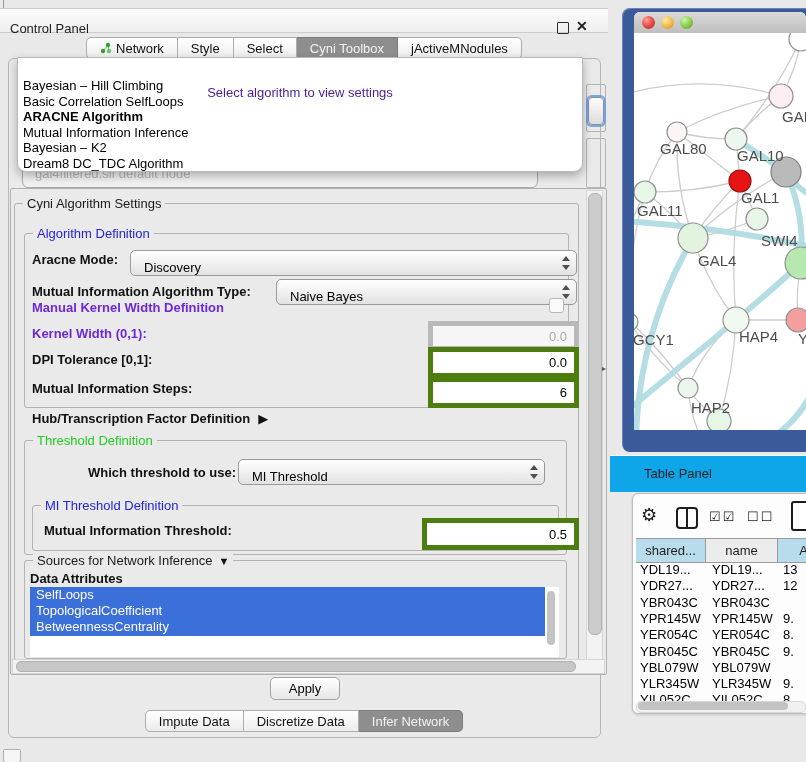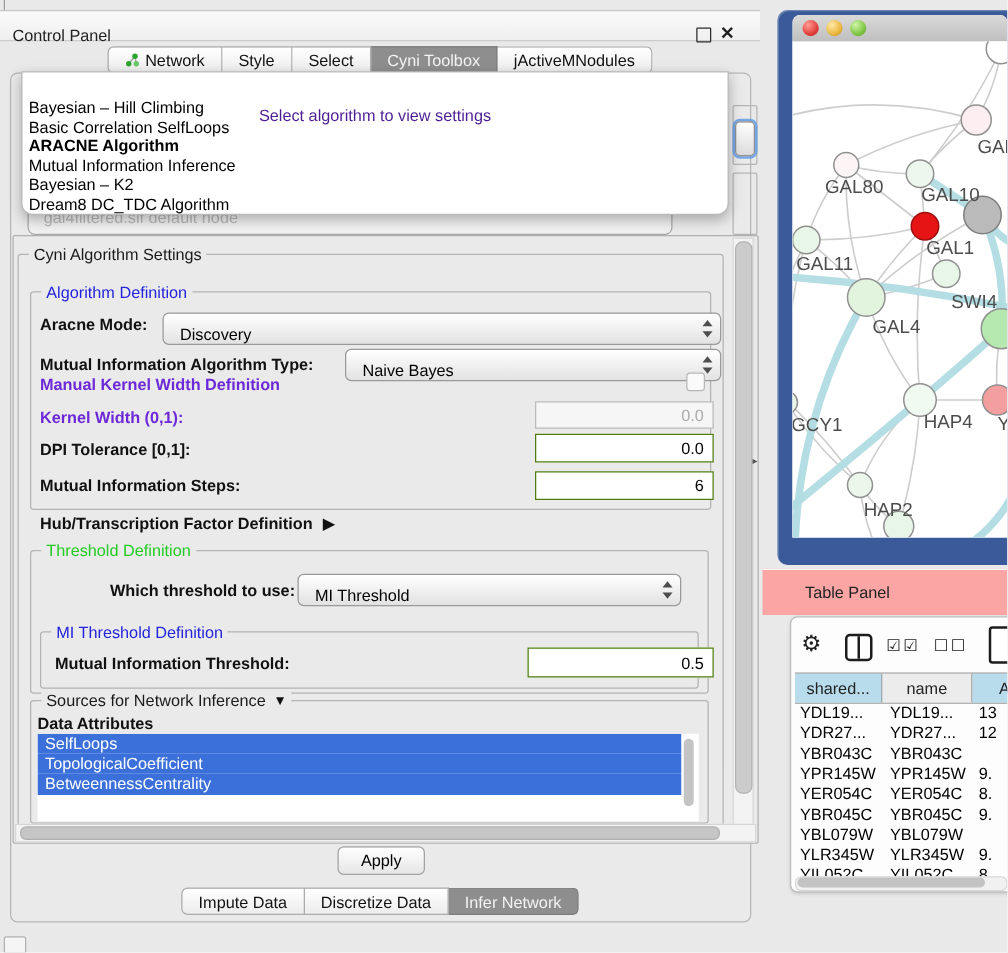--- a/index.html
+++ b/index.html
@@ -66,21 +66,21 @@
   .combo{height:24px;border:1px solid #9a9a9a;border-radius:5px;background:linear-gradient(#ffffff,#e2e2e2);
          display:flex;align-items:flex-end;padding-left:13px;font-size:13px;color:#000;}
   .stepper{position:absolute;right:5px;top:5px;width:11px;height:14px;display:flex;flex-direction:column;
            align-items:center;justify-content:space-between;}
   .tri-up{width:0;height:0;border-left:4px solid transparent;border-right:4px solid transparent;border-bottom:5px solid #4e4e4e;}
   .tri-dn{width:0;height:0;border-left:4px solid transparent;border-right:4px solid transparent;border-top:5px solid #4e4e4e;}
   #combo-aracne{left:130px;top:250px;width:432px;}
   #combo-mitype{left:276px;top:279px;width:286px;}
   #combo-which{left:238px;top:459px;width:292px;}
 
-  .field{border:1px solid #4d7c0f;background:#fff;font-size:13px;color:#000;display:flex;align-items:center;
+  .field{border:5px solid #4d7c0f;background:#fff;font-size:13px;color:#000;display:flex;align-items:center;
          justify-content:flex-end;padding-right:7px;}
   .field.dis{border-color:#b9b9b9;background:#f6f6f6;color:#ababab;}
   #field-kernelwidth{left:428px;top:321px;width:134px;height:20px;}
   #field-dpi{left:428px;top:347px;width:134px;height:21px;}
   #field-steps{left:428px;top:377px;width:134px;height:21px;}
   #field-mithr{left:422px;top:518px;width:140px;height:22px;}
   #cb-manualkernel{left:549px;top:298px;width:13px;height:13px;border:1px solid #b7b7b7;border-radius:3px;background:#fafafa;}
 
   #hub-row{left:32px;top:411px;display:flex;align-items:center;gap:8px;}
   .arrow-right{font-size:13px;color:#111;}
@@ -106,21 +106,21 @@
   #blue-frame{left:622px;top:8px;width:184px;height:444px;background:#3a5a99;border-radius:8px 0 0 8px;
               box-shadow:inset 1px 1px 0 rgba(255,255,255,.25);}
   #mac-window{left:634px;top:12px;width:172px;height:418px;border-radius:6px 6px 0 0;overflow:hidden;background:#fff;}
   #mac-titlebar{left:0;top:0;width:100%;height:21px;background:linear-gradient(#d9d9d9,#bfbfbf);border-bottom:1px solid #8f8f8f;position:absolute;}
   .light{position:absolute;top:4px;width:13px;height:13px;border-radius:50%;}
   #light-red{left:8px;background:radial-gradient(circle at 35% 30%,#ff9d96,#e2403a 60%,#b02c28);}
   #light-yellow{left:27px;background:radial-gradient(circle at 35% 30%,#ffe9a8,#eab63e 60%,#c08f23);}
   #light-green{left:46px;background:radial-gradient(circle at 35% 30%,#d0f5a8,#7ec544 60%,#5a9c2a);}
   #net-canvas{left:634px;top:33px;width:172px;height:397px;background:#ffffff;overflow:hidden;}
 
-  #tp-strip{left:610px;top:455px;width:196px;height:36px;background:#fca5a5;border-top:1px solid #fafafa;}
+  #tp-strip{left:610px;top:455px;width:196px;height:36px;background:#0ea5e9;border-top:1px solid #fafafa;}
   #tp-title{left:34px;top:10px;font-size:13px;color:#222;position:absolute;}
 
   #table-card{left:632px;top:493px;width:178px;height:219px;background:#fdfdfd;border:1px solid #bdbdbd;
               border-radius:6px;box-shadow:0 1px 3px rgba(0,0,0,.15);}
   #icon-gear{left:641px;top:504px;font-size:18px;color:#222;}
   #icon-columns{left:676px;top:507px;width:18px;height:18px;border:2px solid #1c1c1c;border-radius:4px;}
   #icon-columns::after{content:"";position:absolute;left:8px;top:0;width:2px;height:18px;background:#1c1c1c;}
   #icon-checks{left:709px;top:509px;font-size:13px;color:#222;letter-spacing:2px;}
   #icon-unchecks{left:747px;top:509px;font-size:13px;color:#222;letter-spacing:2px;}
   #icon-file{left:791px;top:501px;width:20px;height:26px;border:2px solid #1c1c1c;border-radius:3px;background:#fff;}

